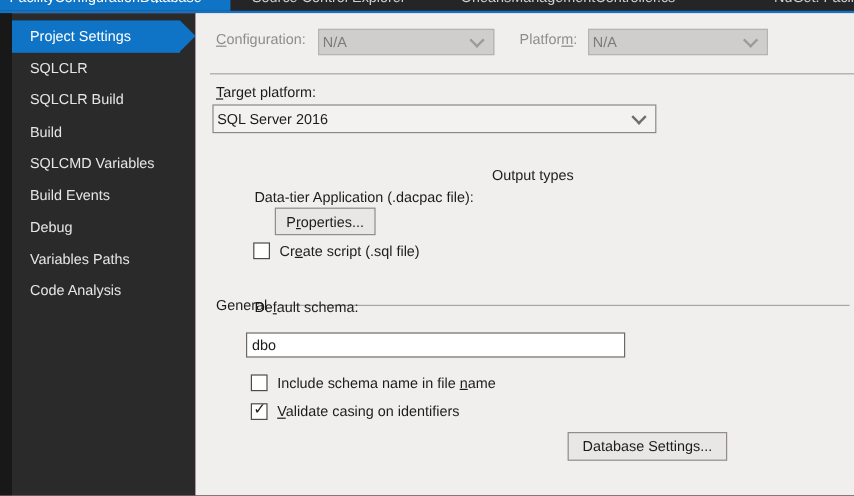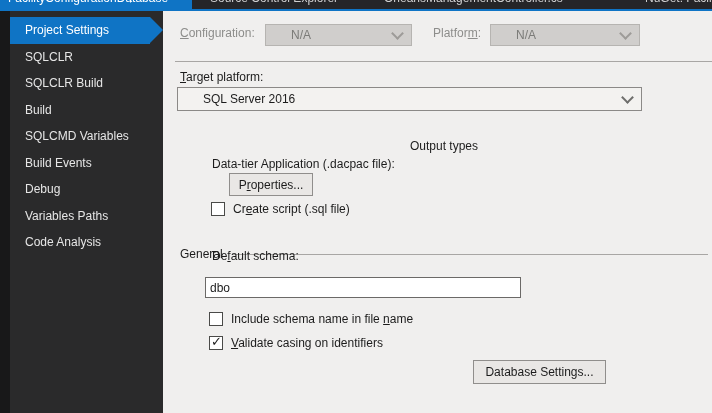--- a/index.html
+++ b/index.html
@@ -28,21 +28,21 @@
   .side-item.selected::after{content:"";position:absolute;left:140px;top:0;width:0;height:0;
     border-top:13.25px solid transparent;border-bottom:13.25px solid transparent;border-left:13px solid var(--accent);}
 
   
   .content{position:absolute;left:163px;top:11px;right:0;bottom:0;background:#f0efee;color:#1c1c1c;}
   .abs{position:absolute;}
   .dis-lbl{color:#8d8d8b;}
   u{text-decoration:underline;}
 
   .combo{position:absolute;box-sizing:border-box;border:1px solid #8b8987;background:#f3f2f0;
-    padding-left:25px;white-space:nowrap;overflow:hidden;}
+    padding-left:3px;white-space:nowrap;overflow:hidden;}
   .combo.disabled{background:#d0cecc;border-color:#b6b4b1;color:#7b7b78;}
   .chev{position:absolute;right:9px;top:50%;width:7px;height:7px;margin-top:-6px;
     border-right:2px solid #6e6e6c;border-bottom:2px solid #6e6e6c;transform:rotate(45deg);}
   .combo.disabled .chev{border-color:#9d9b98;}
 
   .hr1{position:absolute;left:12px;right:0;top:50px;height:1px;background:#a8a6a4;}
   .group{position:absolute;left:17px;right:4px;display:flex;align-items:center;}
   .group .rule{flex:1;height:1px;background:#a8a6a4;margin-left:9px;}
 
   .btn{position:absolute;box-sizing:border-box;background:#e9e7e5;border:1px solid #908e8c;
@@ -100,21 +100,21 @@
 
     <span class="abs dis-lbl" style="left:270px;top:15px;">Platfor<u>m</u>:</span>
     <div class="combo disabled" style="left:327px;top:13px;width:150px;height:22px;line-height:20px;">
       <span>N/A</span>
       <span class="chev"></span>
     </div>
 
     <div class="hr1"></div>
 
     <span class="abs" style="left:17px;top:59px;"><u>T</u>arget platform:</span>
-    <div class="combo" style="left:14px;top:76px;width:465px;height:24px;line-height:22px;">
+    <div class="combo" style="left:14px;top:76px;width:370px;height:24px;line-height:22px;">
       <span>SQL Server 2016</span>
       <span class="chev"></span>
     </div>
 
     <div class="group" style="top:128px;flex-direction:column;">
       <span>Output types</span>
       <div class="rule"></div>
     </div>
 
     <span class="abs" style="left:49px;top:146px;">Data-tier Application (.dacpac file):</span>

